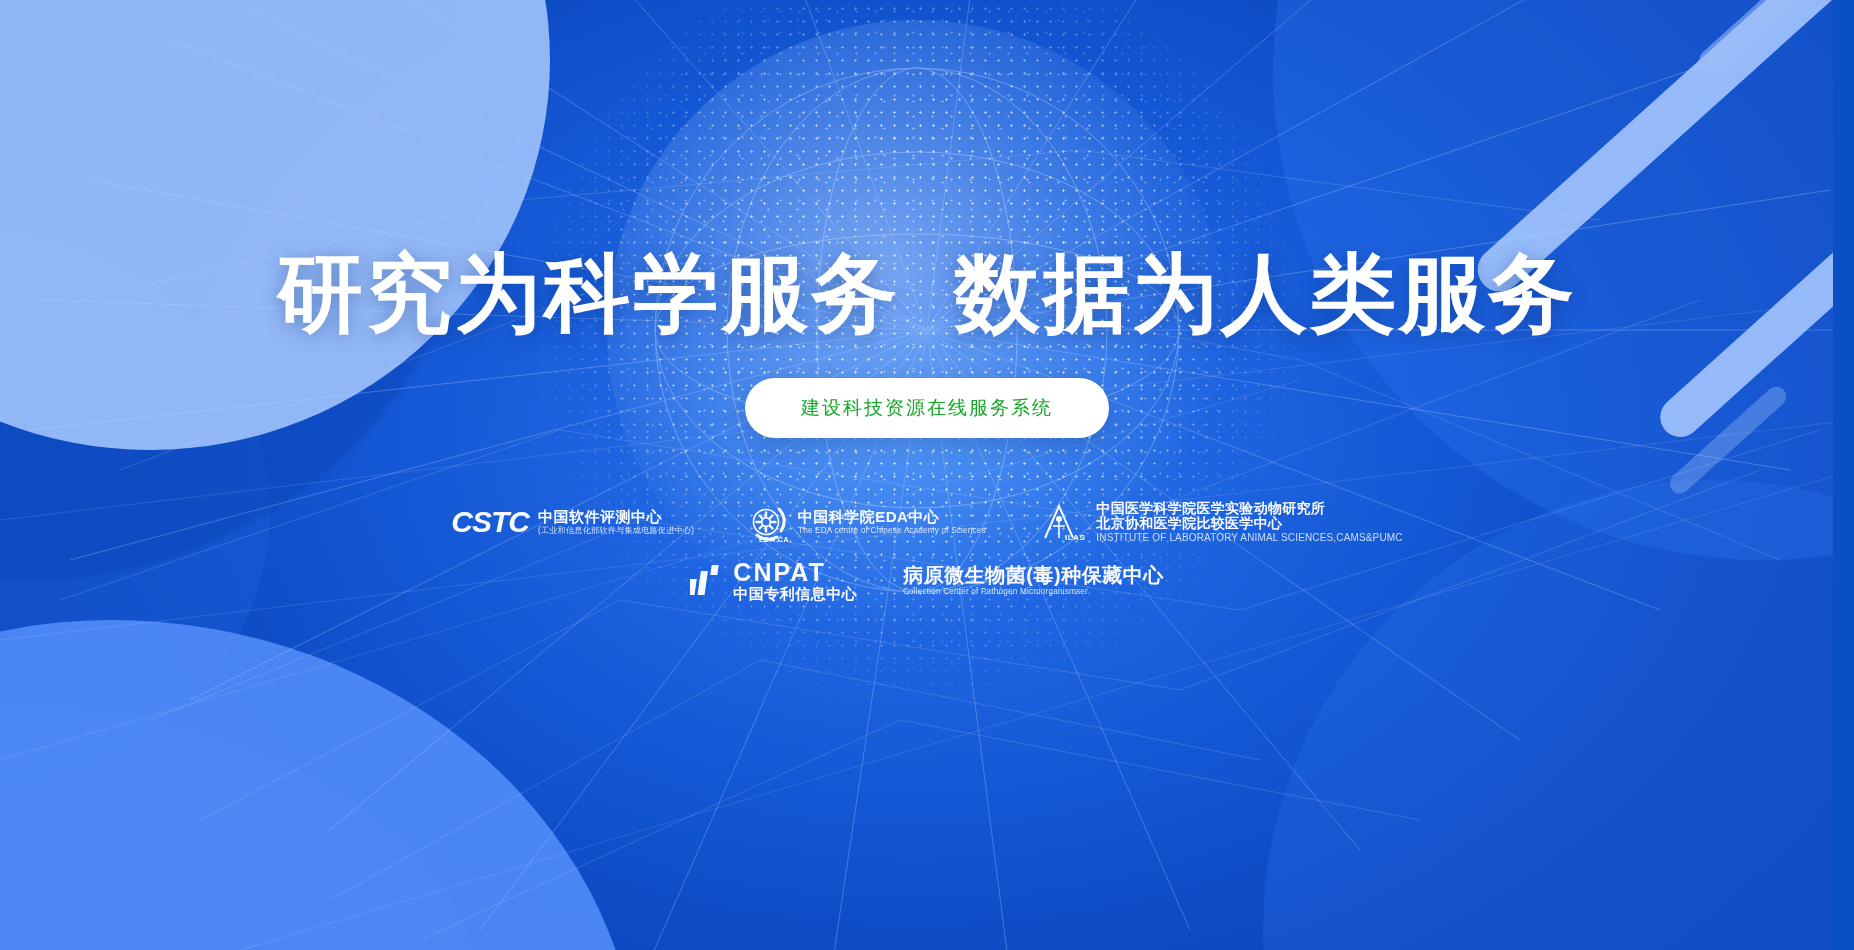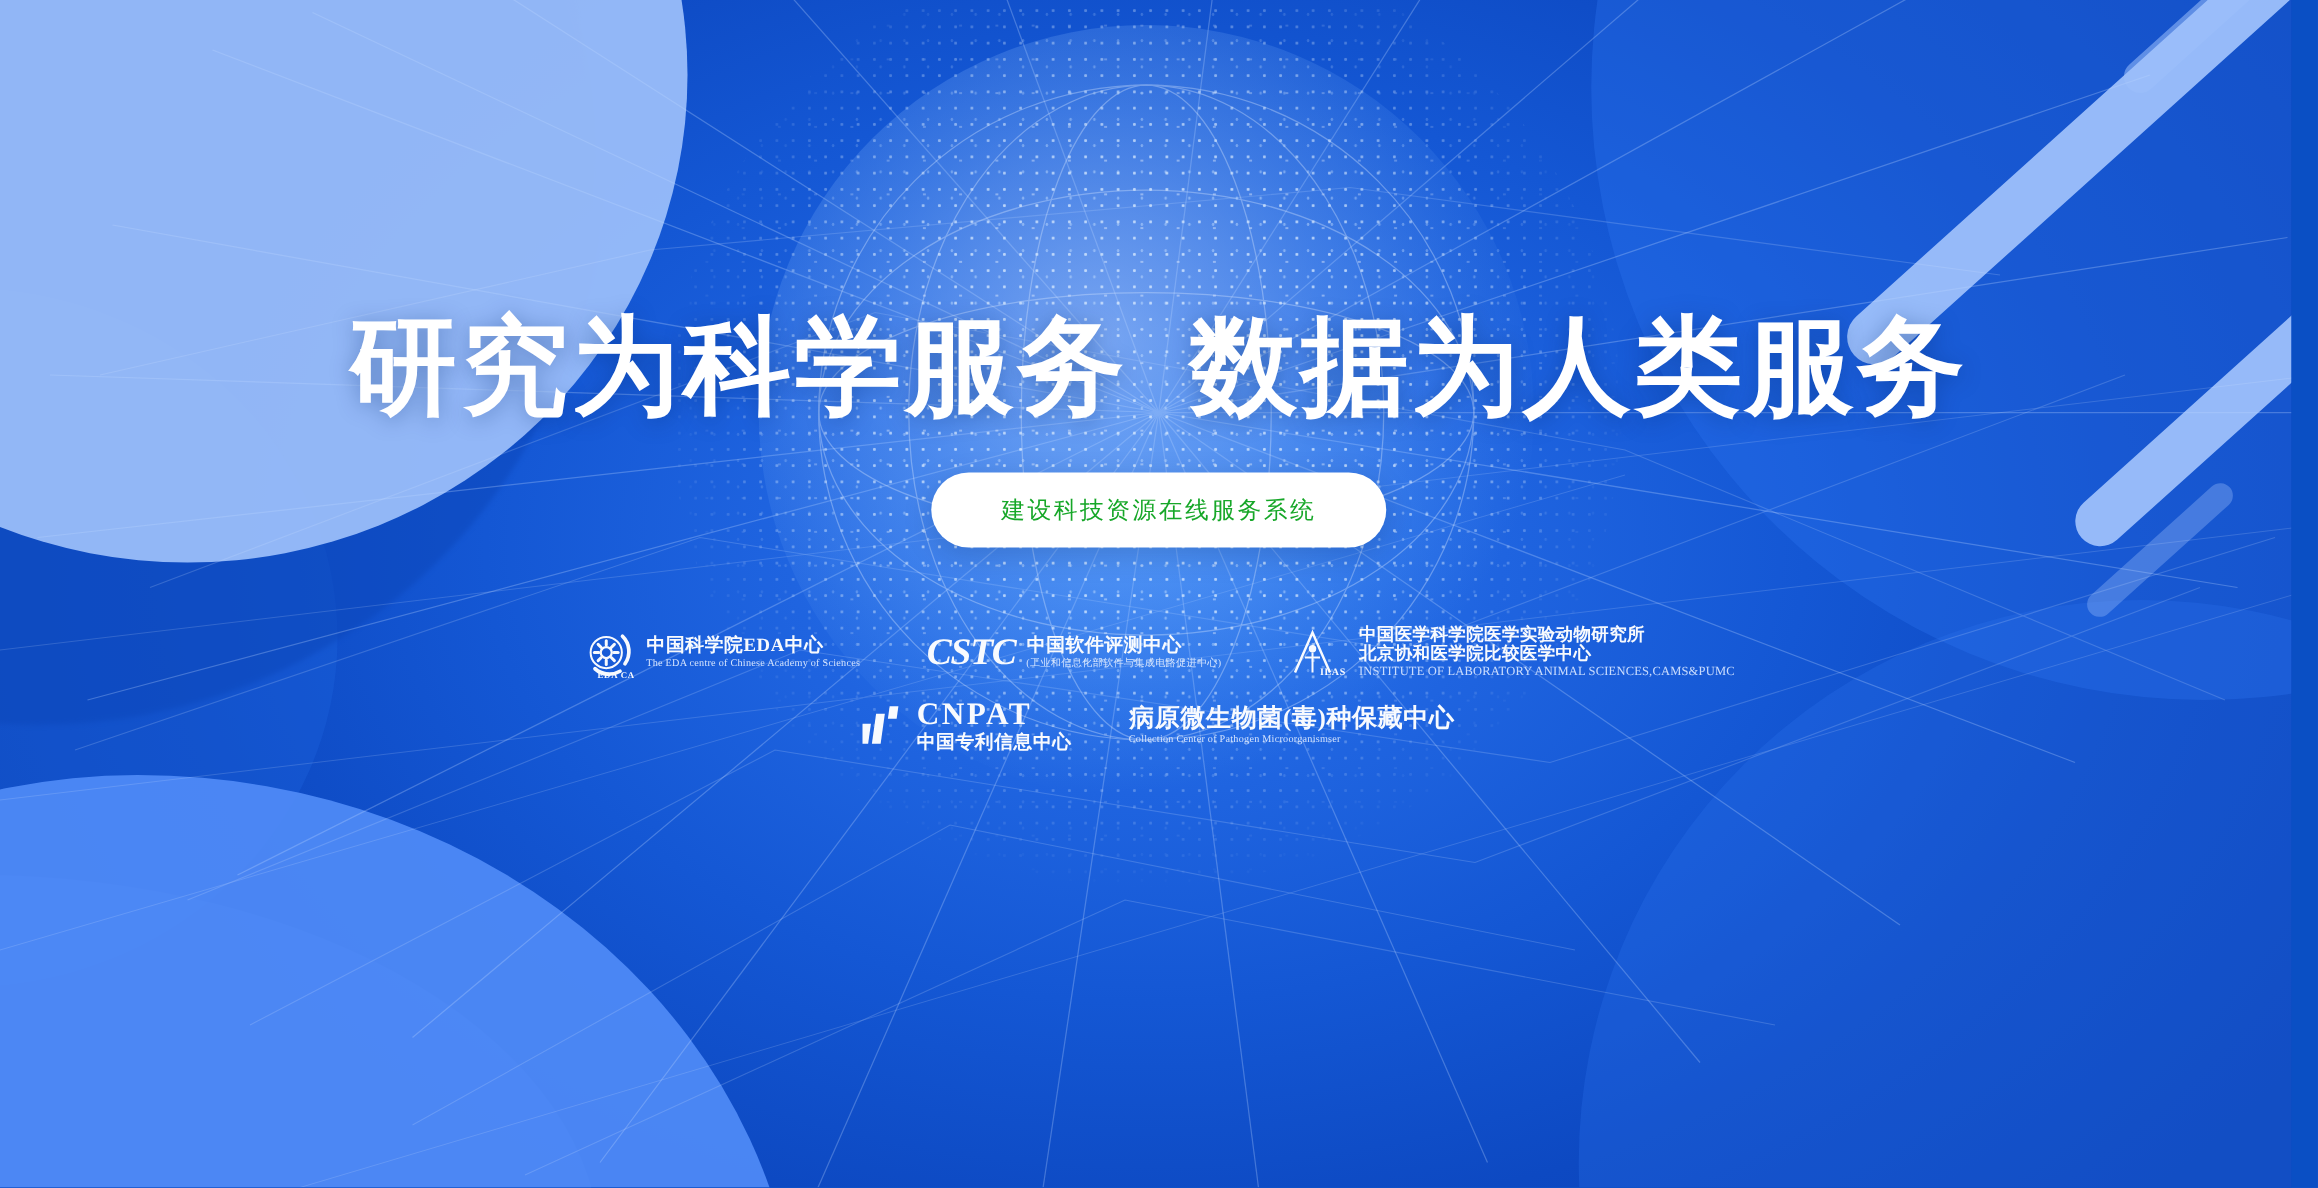--- a/index.html
+++ b/index.html
@@ -9,21 +9,20 @@
     background:#0a4fc4;
     font-family:"Liberation Sans", sans-serif;
   }
 
   #banner {
     position:relative;
     width:1833px; height:950px;
     overflow:hidden;
     background:
       radial-gradient(ellipse 1100px 760px at 50% 46%, #2f7df0 0%, #1f64e0 26%, #1457d4 48%, #0d49c2 72%, #083fb4 100%);
-    font-family: Liberation Serif, serif;
   }
 
   
   .blob { position:absolute; pointer-events:none; }
 
   #blob-top-left {
     left:-250px; top:-330px;
     width:800px; height:780px;
     border-radius:50%;
     background:#9dc0fb;
@@ -264,20 +263,30 @@
     <div id="subtitle-pill">
       <span id="subtitle-text">建设科技资源在线服务系统</span>
     </div>
 
     <div id="logos">
 
       <div class="logo-row">
 
         <div class="logo">
           <div class="logo-mark">
+            <span class="logo-wordmark">CSTC</span>
+          </div>
+          <div class="logo-txt">
+            <span class="logo-cn">中国软件评测中心</span>
+            <span class="logo-sub">(工业和信息化部软件与集成电路促进中心)</span>
+          </div>
+        </div>
+
+        <div class="logo">
+          <div class="logo-mark">
             <svg width="42" height="42" viewBox="0 0 42 42">
               <path d="M32 8 A17 17 0 0 1 34 30" fill="none" stroke="#ffffff" stroke-width="3" stroke-linecap="round"></path>
               <path d="M10 34 A17 17 0 0 0 30 36" fill="none" stroke="#ffffff" stroke-width="3" stroke-linecap="round"></path>
               <circle cx="19" cy="21" r="12.5" fill="none" stroke="#ffffff" stroke-width="1.6"></circle>
               <circle cx="19" cy="21" r="4.4" fill="none" stroke="#ffffff" stroke-width="1.8"></circle>
               <g stroke="#ffffff" stroke-width="2.4" stroke-linecap="round">
                 <line x1="19" y1="11.5" x2="19" y2="15"></line>
                 <line x1="19" y1="27" x2="19" y2="30.5"></line>
                 <line x1="9.5" y1="21" x2="13" y2="21"></line>
                 <line x1="25" y1="21" x2="28.5" y2="21"></line>
@@ -290,30 +299,20 @@
             </svg>
           </div>
           <div class="logo-txt">
             <span class="logo-cn">中国科学院EDA中心</span>
             <span class="logo-sub">The EDA centre of Chinese Academy of Sciences</span>
           </div>
         </div>
 
         <div class="logo">
           <div class="logo-mark">
-            <span class="logo-wordmark">CSTC</span>
-          </div>
-          <div class="logo-txt">
-            <span class="logo-cn">中国软件评测中心</span>
-            <span class="logo-sub">(工业和信息化部软件与集成电路促进中心)</span>
-          </div>
-        </div>
-
-        <div class="logo">
-          <div class="logo-mark">
             <svg width="48" height="44" viewBox="0 0 48 44">
               <path d="M6 38 L20 6 L34 38" fill="none" stroke="#ffffff" stroke-width="2"></path>
               <path d="M14 26 L26 26" stroke="#ffffff" stroke-width="1.6"></path>
               <circle cx="20" cy="19" r="3" fill="#ffffff"></circle>
               <line x1="20" y1="22" x2="20" y2="38" stroke="#ffffff" stroke-width="1.6"></line>
               <text x="26" y="40" fill="#ffffff" font-size="8" font-weight="bold" letter-spacing="0.5">ILAS</text>
             </svg>
           </div>
           <div class="logo-txt">
             <span class="logo-cn2">中国医学科学院医学实验动物研究所</span>

